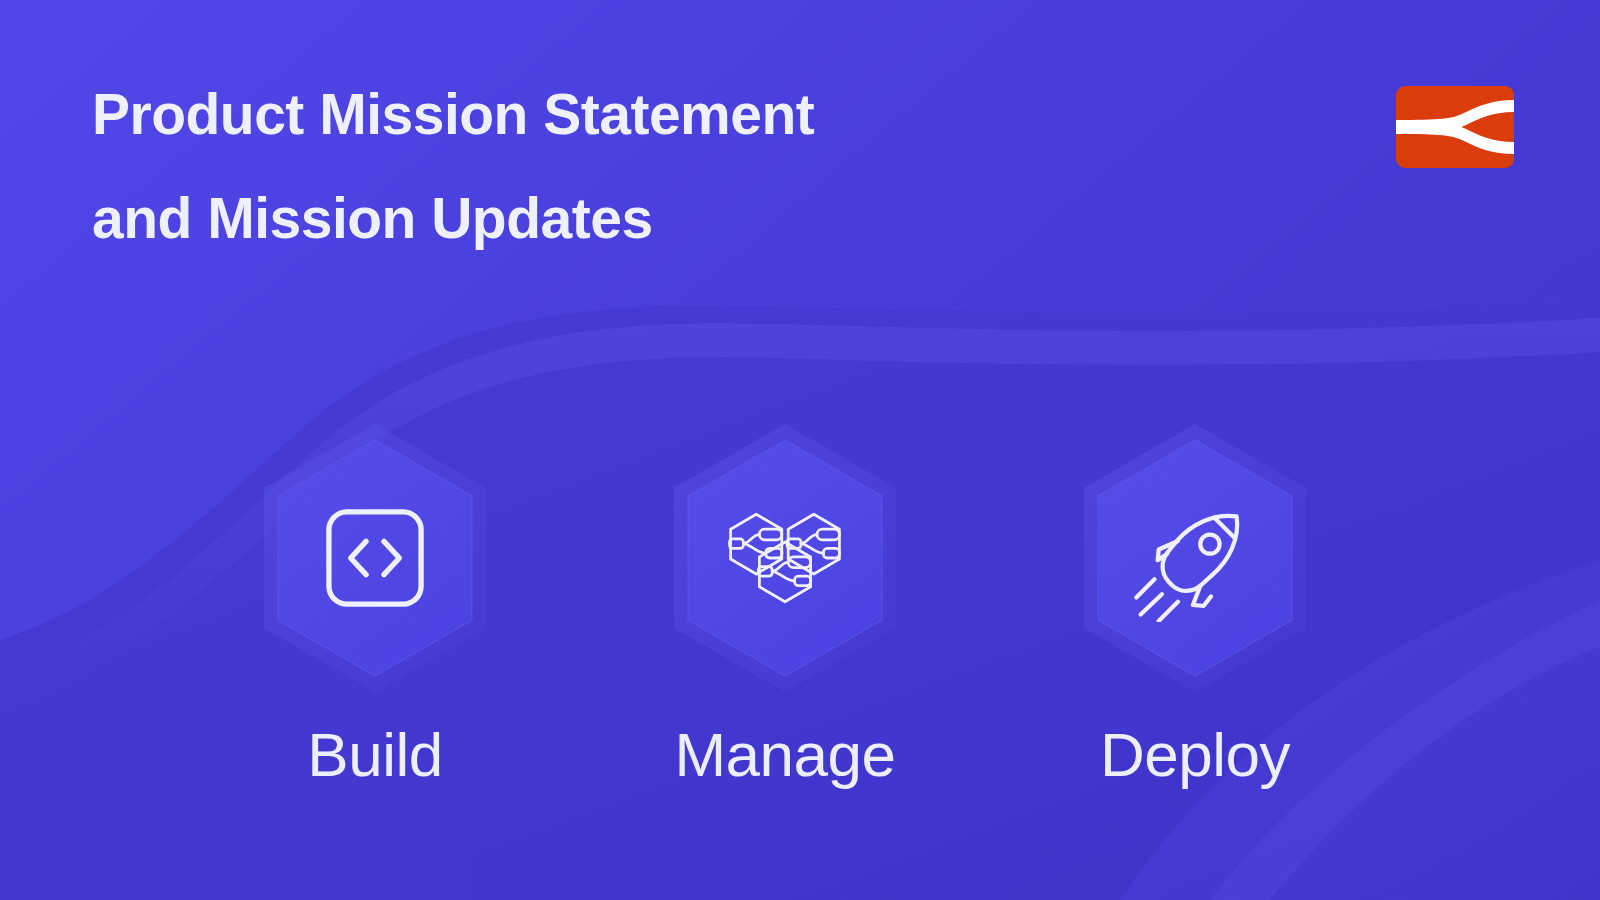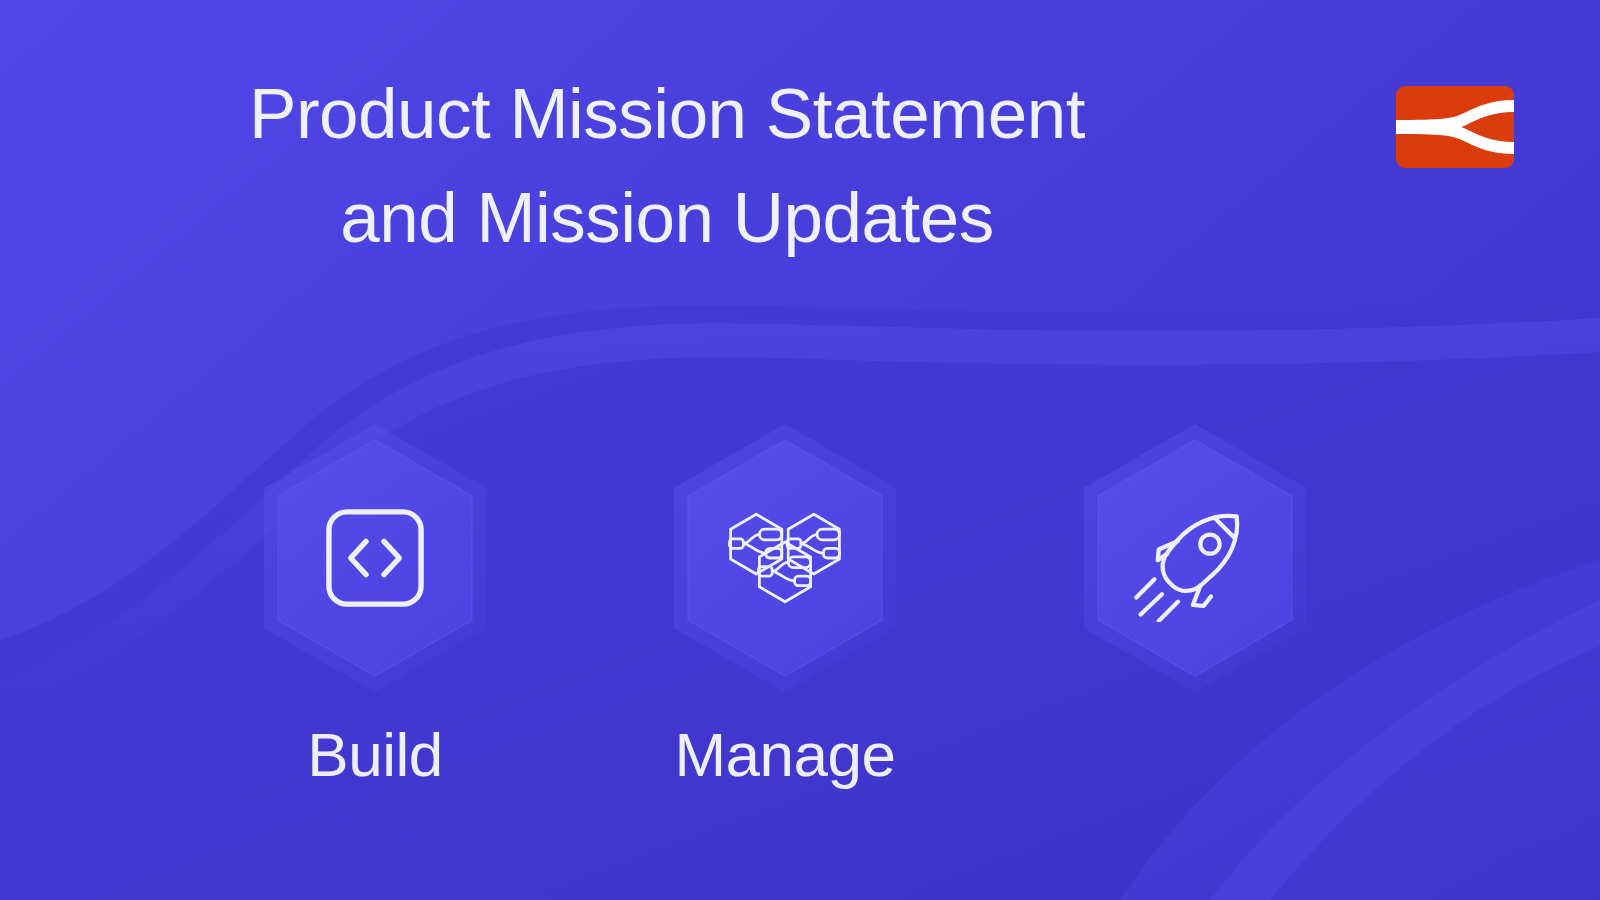--- a/index.html
+++ b/index.html
@@ -28,27 +28,26 @@
 
   
   .title-block {
     position:absolute;
     left:92px; top:62px;
     width:1150px;
     z-index:6;
   }
   .title-line {
     display:block;
-    font-size:71px;
+    font-size:57px;
     line-height:104px;
-    font-weight:400;
+    font-weight:700;
     letter-spacing:-0.5px;
     color:#eef0fd;
     white-space:nowrap;
-    text-align:center;
   }
 
   
   .logo {
     position:absolute;
     left:1396px; top:86px;
     width:118px; height:82px;
     z-index:7;
   }
   .logo svg { display:block; width:118px; height:82px; }
@@ -269,16 +268,17 @@
             <path d="M65 86 L58 104 L68 105 L75 96"></path>
 
             <circle cx="74" cy="47" r="9"></circle>
 
             <path d="M29 94 L9 113"></path>
             <path d="M22 80 L5 97"></path>
             <path d="M44 101 L26 119"></path>
           </svg>
         </div>
       </div>
+      <div class="feature-label">Deploy</div>
     </div>
 
   </div>
 </div>
 
 </body></html>

